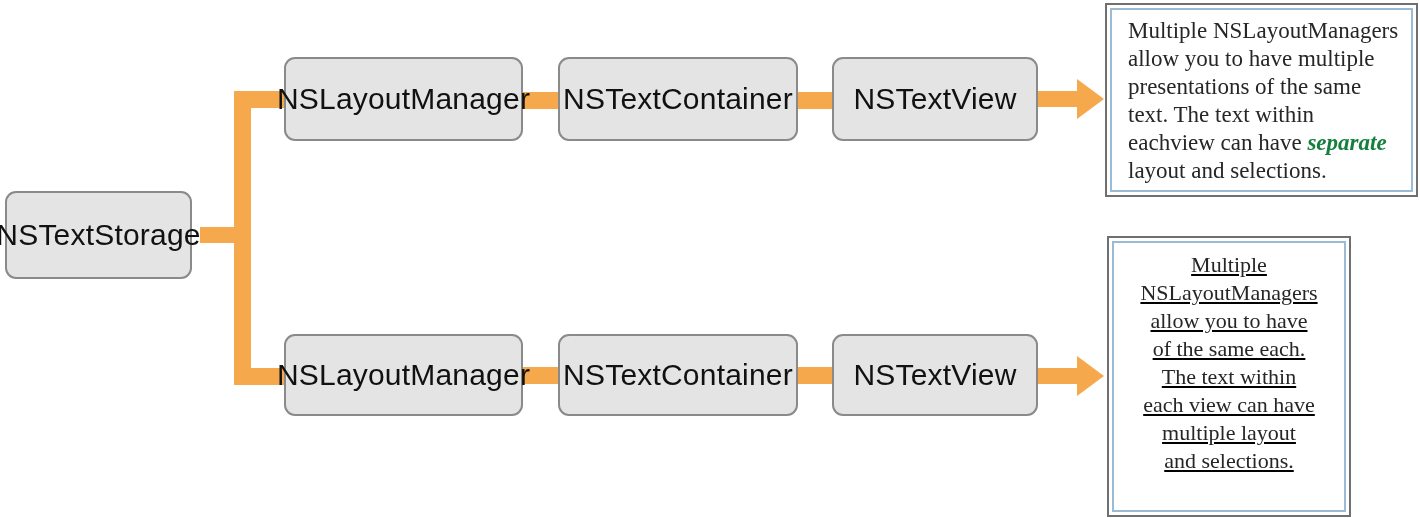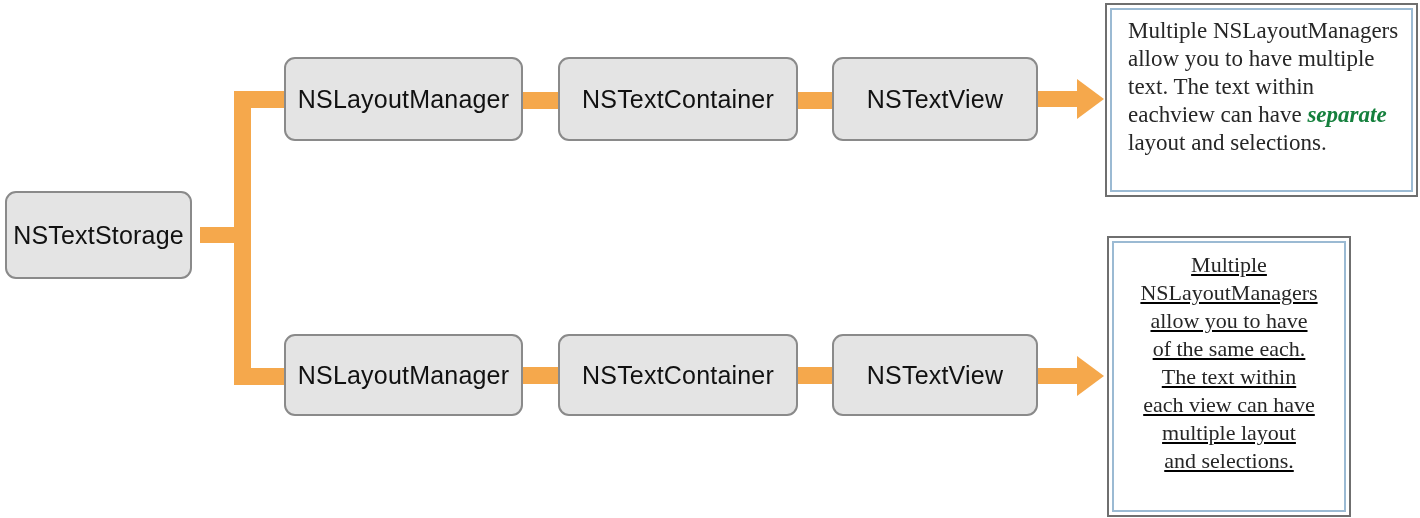--- a/index.html
+++ b/index.html
@@ -28,21 +28,21 @@
   
   .node {
     position: absolute;
     background: #E4E4E4;
     border: 2px solid #8A8A8A;
     border-radius: 11px;
     box-sizing: border-box;
     display: flex;
     align-items: center;
     justify-content: center;
-    font-size: 25px;
+    font-size: 30px;
     color: #111111;
     z-index: 2;
     letter-spacing: 0.2px;
   }
   
   .note {
     position: absolute;
     background: #ffffff;
     border: 2px solid #6F6F6F;
     box-sizing: border-box;
@@ -107,20 +107,21 @@
     <span>NSTextContainer</span>
   </div>
   <div class="node" style="left:832px; top:334px; width:206px; height:82px;">
     <span>NSTextView</span>
   </div>
 
   <div class="note note-top" style="left:1105px; top:3px; width:313px; height:194px;">
     <div class="note-inner">
       <div class="note-line"><span>Multiple NSLayoutManagers</span></div>
       <div class="note-line"><span>allow you to have multiple</span></div>
+      <div class="note-line"><span>presentations of the same</span></div>
       <div class="note-line"><span>text. The text within</span></div>
       <div class="note-line"><span>eachview can have </span><span class="hl">separate</span></div>
       <div class="note-line"><span>layout and selections.</span></div>
     </div>
   </div>
 
   <div class="note note-bottom" style="left:1107px; top:236px; width:244px; height:281px;text-decoration:underline;">
     <div class="note-inner">
       <div class="note-line"><span>Multiple</span></div>
       <div class="note-line"><span>NSLayoutManagers</span></div>

